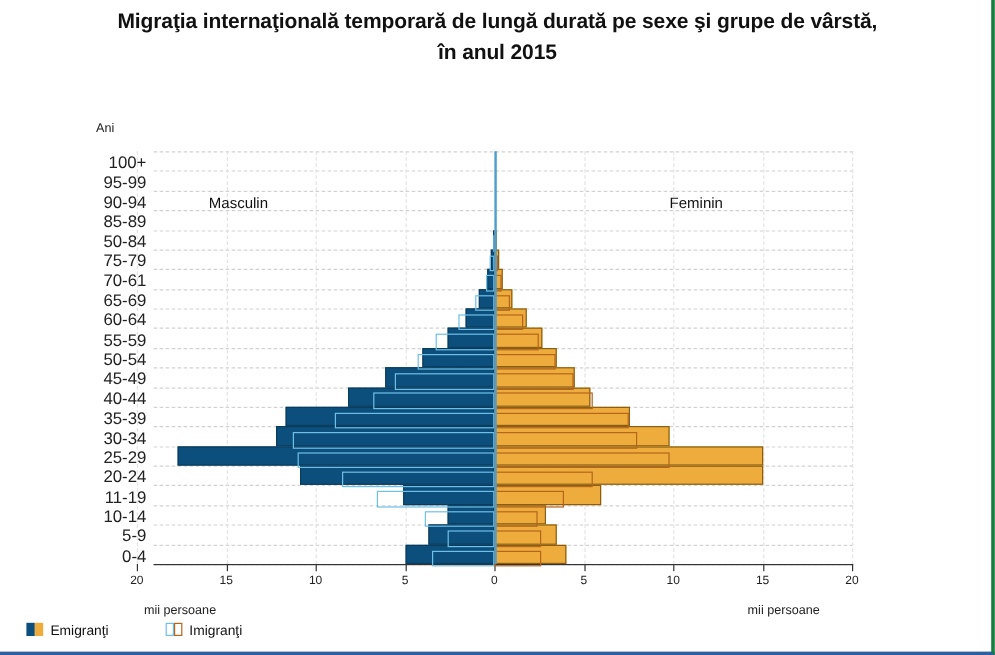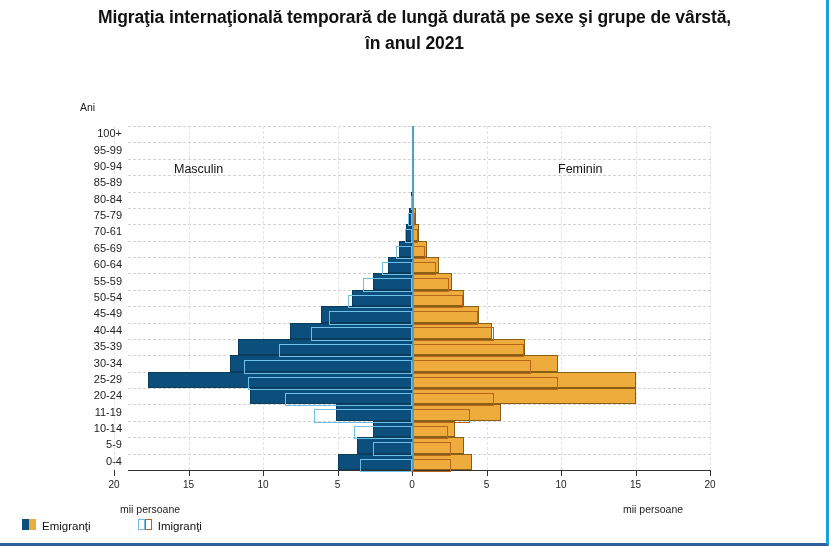--- a/index.html
+++ b/index.html
@@ -6,21 +6,21 @@
   body{
     width:829px;height:546px;
     background:#ffffff;
     font-family:"Liberation Sans", sans-serif;
     overflow:hidden;
     position:relative;
   }
   #frame{
     position:absolute;left:0;top:0;width:829px;height:546px;
     box-sizing:border-box;
-    border-right:3px solid #0ea5e9;
+    border-right:3px solid #15803d;
     border-bottom:3px solid #2e5f9e;
     padding-left:12px;
   }
   #title{
     position:absolute;left:0;top:4px;width:829px;
     text-align:center;
     font-size:17.5px;font-weight:bold;color:#111;
     line-height:26px;
     letter-spacing:-0.1px;
   }
@@ -51,21 +51,21 @@
   .bar{position:absolute;box-sizing:border-box;}
   .bar.emi-m{background:#0d4f7c;border:1px solid #0a3c5e;z-index:3;}
   .bar.emi-f{background:#eeac3c;border:1px solid #8a5f15;z-index:3;}
   .bar.imi-m{background:transparent;border:1.5px solid #6fc0e8;z-index:4;}
   .bar.imi-f{background:transparent;border:1.5px solid #b5651d;z-index:4;}
 
   
   .ylab{
     position:absolute;
     text-align:right;
-    font-size:11px;color:#222;
+    font-size:14px;color:#222;
     width:46px;
     white-space:nowrap;
   }
   #anilabel{
     position:absolute;left:80px;top:101px;
     font-size:10.5px;color:#222;
   }
   #axisline{
     position:absolute;left:128px;top:470px;width:583px;height:0;
     border-top:1.4px solid #333;
@@ -104,21 +104,21 @@
   .sw-imi .b{left:7px;background:#fff;border:1.3px solid #b5651d;}
   .leg-text{vertical-align:middle;}
 </style>
 </head>
 <body>
 
 <div id="frame">
 
   <div id="title">
     <span>Migraţia internaţională temporară de lungă durată pe sexe şi grupe de vârstă,</span>
-    <span class="l2">în anul 2021</span>
+    <span class="l2">în anul 2015</span>
   </div>
 
   <div id="anilabel">Ani</div>
 
   <div id="plot">
     <div id="gridlayer">
         <div class="gridline" style="top: 0px;"></div>
         <div class="gridline" style="top: 16.381px;"></div>
         <div class="gridline" style="top: 32.7619px;"></div>
         <div class="gridline" style="top: 49.1429px;"></div>
@@ -225,21 +225,21 @@
     <div class="centerline" style="left:284px"></div>
     <div class="sidelab" style="left:46px;top:36px">Masculin</div>
     <div class="sidelab" style="left:430px;top:36px">Feminin</div>
   </div>
 
   <div id="ylabels">
       <div class="ylab" style="left: 76px; top: 127.19px;">100+</div>
       <div class="ylab" style="left: 76px; top: 143.571px;">95-99</div>
       <div class="ylab" style="left: 76px; top: 159.952px;">90-94</div>
       <div class="ylab" style="left: 76px; top: 176.333px;">85-89</div>
-      <div class="ylab" style="left: 76px; top: 192.714px;">80-84</div>
+      <div class="ylab" style="left: 76px; top: 192.714px;">50-84</div>
       <div class="ylab" style="left: 76px; top: 209.095px;">75-79</div>
       <div class="ylab" style="left: 76px; top: 225.476px;">70-61</div>
       <div class="ylab" style="left: 76px; top: 241.857px;">65-69</div>
       <div class="ylab" style="left: 76px; top: 258.238px;">60-64</div>
       <div class="ylab" style="left: 76px; top: 274.619px;">55-59</div>
       <div class="ylab" style="left: 76px; top: 291px;">50-54</div>
       <div class="ylab" style="left: 76px; top: 307.381px;">45-49</div>
       <div class="ylab" style="left: 76px; top: 323.762px;">40-44</div>
       <div class="ylab" style="left: 76px; top: 340.143px;">35-39</div>
       <div class="ylab" style="left: 76px; top: 356.524px;">30-34</div>

